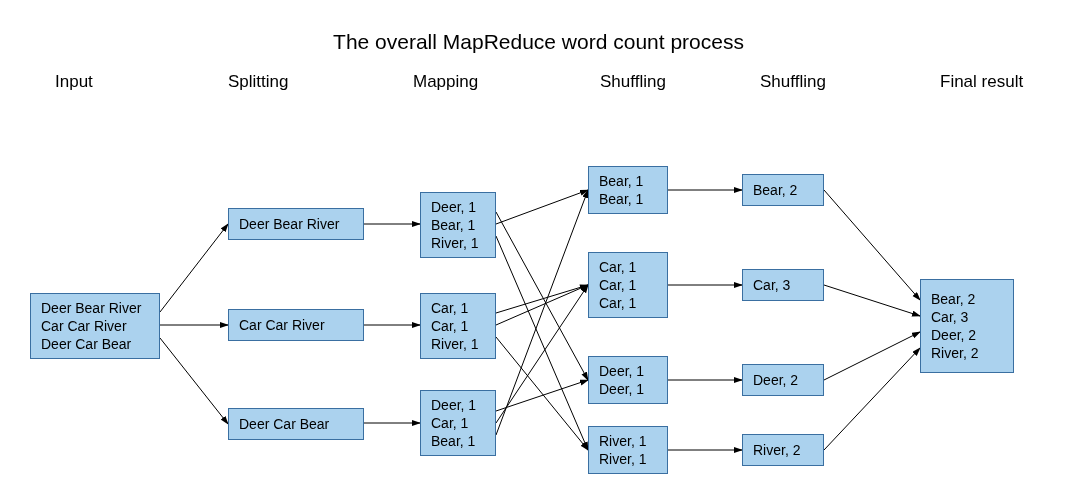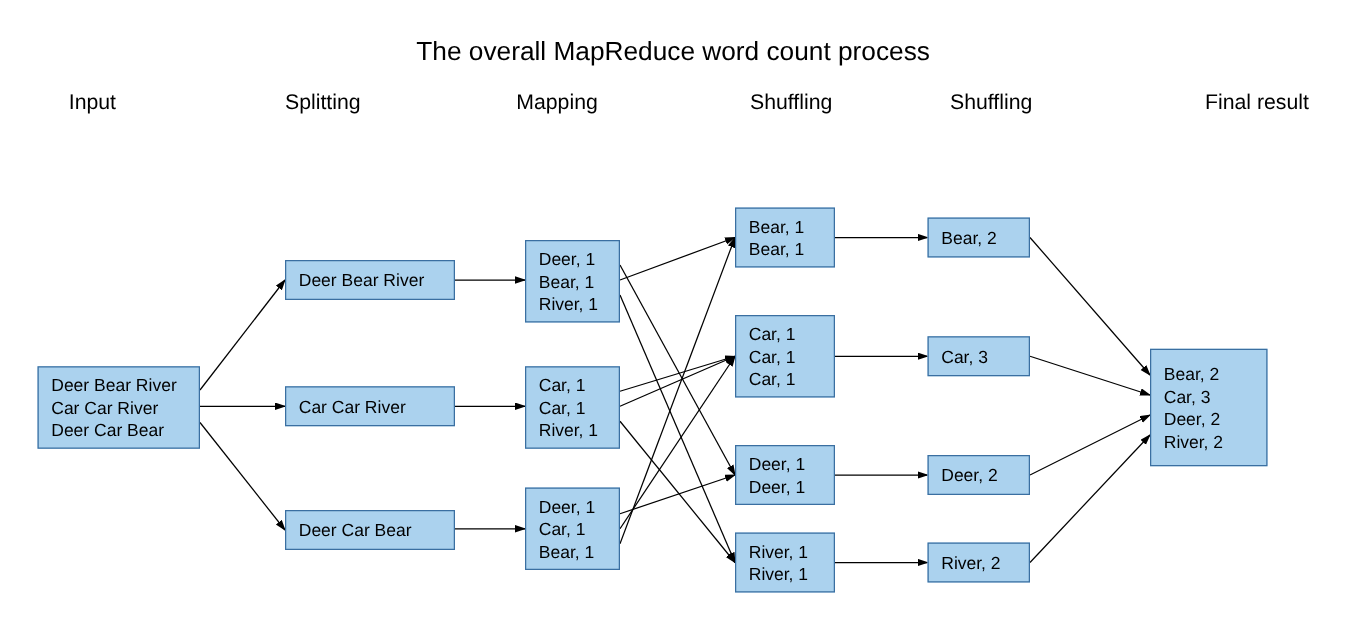--- a/index.html
+++ b/index.html
@@ -51,21 +51,21 @@
 </head>
 <body>
 
 <div class="title">The overall MapReduce word count process</div>
 
 <div class="stage-label" style="left:55px">Input</div>
 <div class="stage-label" style="left:228px">Splitting</div>
 <div class="stage-label" style="left:413px">Mapping</div>
 <div class="stage-label" style="left:600px">Shuffling</div>
 <div class="stage-label" style="left:760px">Shuffling</div>
-<div class="stage-label" style="left:964px">Final result</div>
+<div class="stage-label" style="left:940px">Final result</div>
 
 <svg class="arrows">
   <defs>
     <marker id="ah" markerWidth="10" markerHeight="10" refX="8" refY="3" orient="auto">
       <path d="M0,0 L9,3 L0,6 Z" fill="#000"></path>
     </marker>
   </defs>
   <g stroke="#000" stroke-width="1" marker-end="url(#ah)" fill="none">
 
     <line x1="160" y1="312" x2="228" y2="224"></line>

